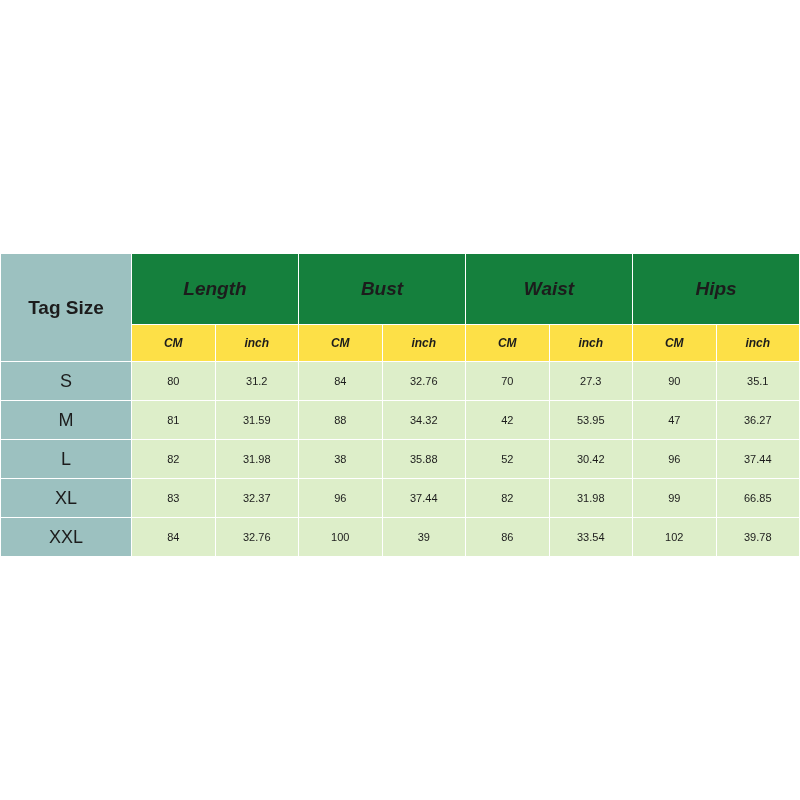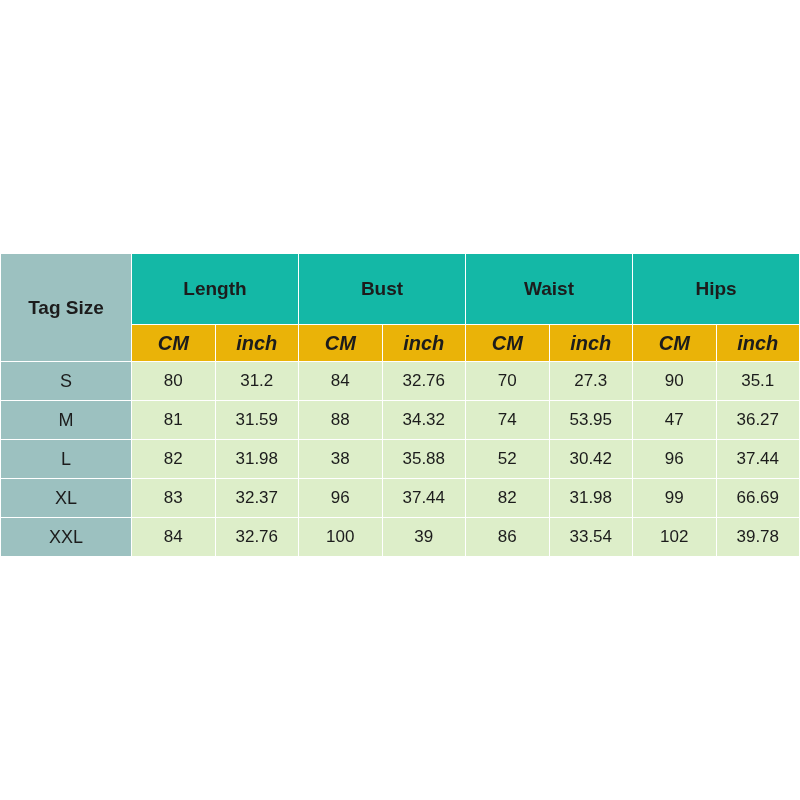--- a/index.html
+++ b/index.html
@@ -40,40 +40,41 @@
     color: #1c1c1c;
     padding: 0;
   }
   .tagsize-cell {
     background: #9cc1c0;
     font-weight: bold;
     font-size: 19px;
     width: 130px;
   }
   .group-head {
-    background: #14b8a6;
+    background: #15803d;
     font-weight: bold;
     font-size: 19px;
     height: 70px;
+    font-style: italic;
   }
   .unit-head {
-    background: #eab308;
+    background: #fde047;
     font-weight: bold;
     font-style: italic;
-    font-size: 20px;
+    font-size: 12px;
     height: 36px;
   }
   .size-label {
     background: #9cc1c0;
     font-size: 18px;
     height: 38px;
   }
   .val {
     background: #ddeec9;
-    font-size: 17px;
+    font-size: 11px;
     height: 38px;
   }
   .col-cm { width: 83px; }
   .col-in { width: 84px; margin-top: 21px; }
 </style>
 </head>
 <body>
 
 <div id="stage">
   <div id="table-band"></div>
@@ -109,21 +110,21 @@
         <td class="val">90</td>
         <td class="val">35.1</td>
       </tr>
 
       <tr>
         <td class="size-label">M</td>
         <td class="val">81</td>
         <td class="val">31.59</td>
         <td class="val">88</td>
         <td class="val">34.32</td>
-        <td class="val">74</td>
+        <td class="val">42</td>
         <td class="val">53.95</td>
         <td class="val">47</td>
         <td class="val">36.27</td>
       </tr>
 
       <tr>
         <td class="size-label">L</td>
         <td class="val">82</td>
         <td class="val">31.98</td>
         <td class="val">38</td>
@@ -136,21 +137,21 @@
 
       <tr>
         <td class="size-label">XL</td>
         <td class="val">83</td>
         <td class="val">32.37</td>
         <td class="val">96</td>
         <td class="val">37.44</td>
         <td class="val">82</td>
         <td class="val">31.98</td>
         <td class="val">99</td>
-        <td class="val">66.69</td>
+        <td class="val">66.85</td>
       </tr>
 
       <tr>
         <td class="size-label">XXL</td>
         <td class="val">84</td>
         <td class="val">32.76</td>
         <td class="val">100</td>
         <td class="val">39</td>
         <td class="val">86</td>
         <td class="val">33.54</td>

